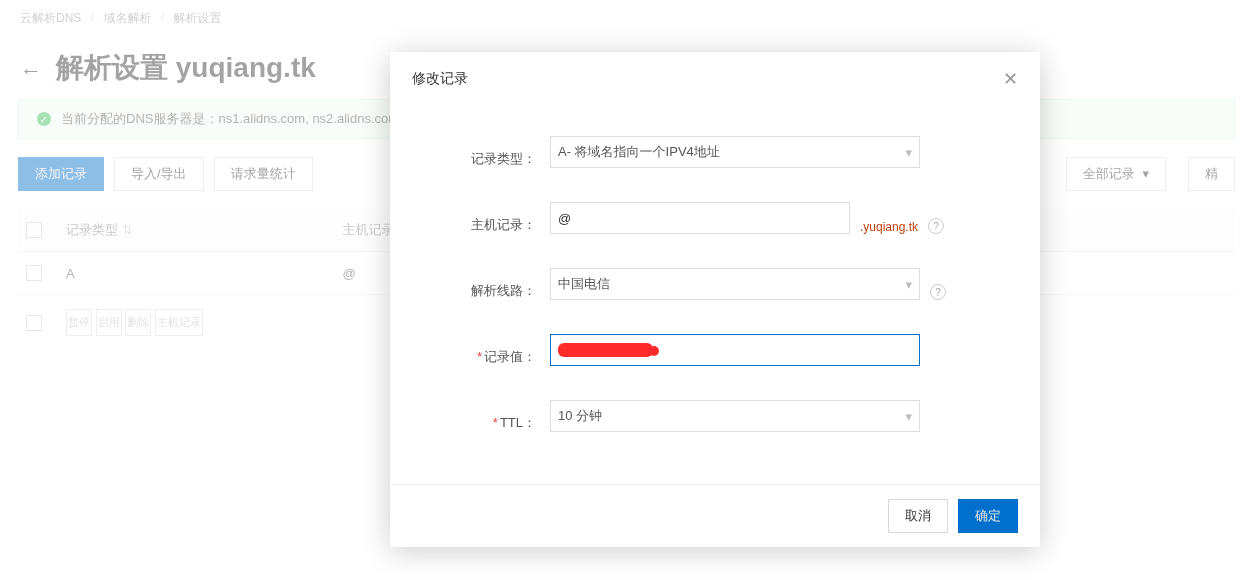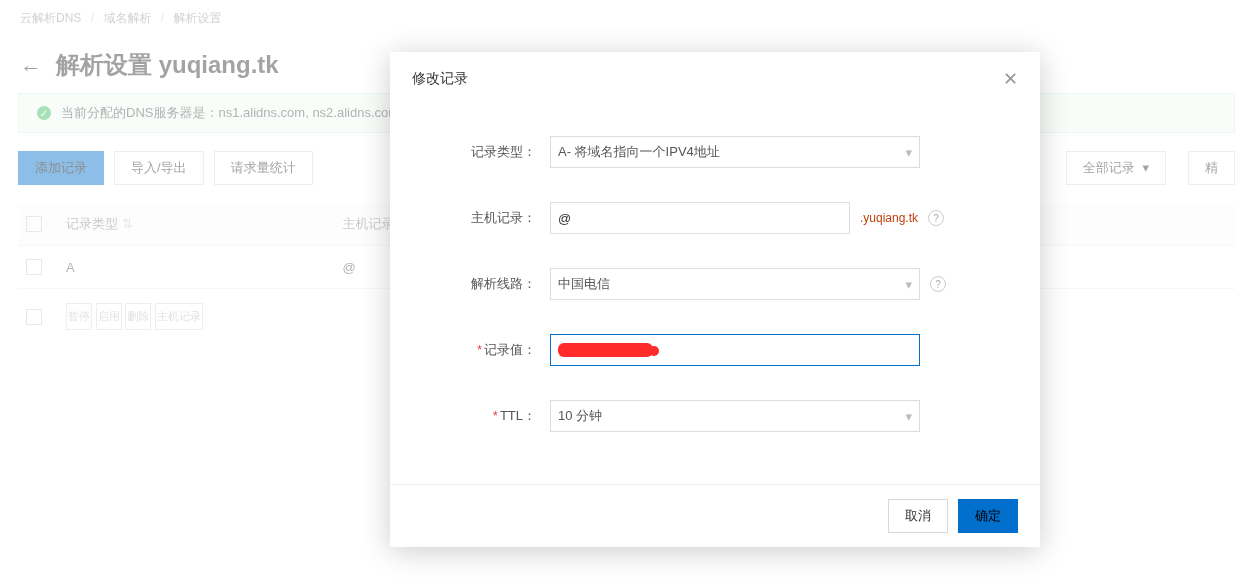--- a/index.html
+++ b/index.html
@@ -23,21 +23,21 @@
     .header {
       display: flex;
       align-items: center;
       padding: 12px 20px;
     }
     .header .back-arrow {
       font-size: 22px;
       margin-right: 14px;
       cursor: pointer;
     }
-    .header h1 { font-size: 24px; font-weight: 600; }
+    .header h1 { font-size: 28px; font-weight: 600; }
     .notice {
       background: #f0faf2;
       border: 1px solid #d4efde;
       padding: 10px 18px;
       margin: 0 18px;
       display: flex;
       align-items: center;
       color: #555;
       font-size: 13px;
     }
@@ -59,21 +59,21 @@
       gap: 10px;
     }
     .btn {
       padding: 7px 16px;
       border: 1px solid #d9d9d9;
       background: #fff;
       color: #333;
       font-size: 13px;
       cursor: pointer;
     }
-    .btn.primary { background: #0070cc; color: #000000; border-color: #0070cc; }
+    .btn.primary { background: #0070cc; color: #e5e5e5; border-color: #0070cc; }
     .btn:disabled { color: #bbb; cursor: not-allowed; }
     .toolbar-right {
       margin-left: auto;
       display: flex;
       gap: 22px;
     }
     .btn .caret { margin-left: 4px; }
     .table {
       width: calc(100% - 36px);
       margin: 0 18px;
@@ -115,21 +115,21 @@
       display: flex;
       justify-content: space-between;
       align-items: center;
       padding: 16px 22px;
       font-size: 14px;
     }
     .modal-head .close { font-size: 18px; color: #999; cursor: pointer; }
     .modal-body { flex: 1; padding: 30px 40px 0 40px; }
     .form-row {
       display: flex;
-      align-items: center;
+      align-items: flex-end;
       margin-bottom: 34px;
     }
     .form-label {
       width: 120px;
       text-align: right;
       padding-right: 14px;
       color: #555;
       font-size: 13px;
     }
     .req { color: #e64545; margin-right: 2px; }

